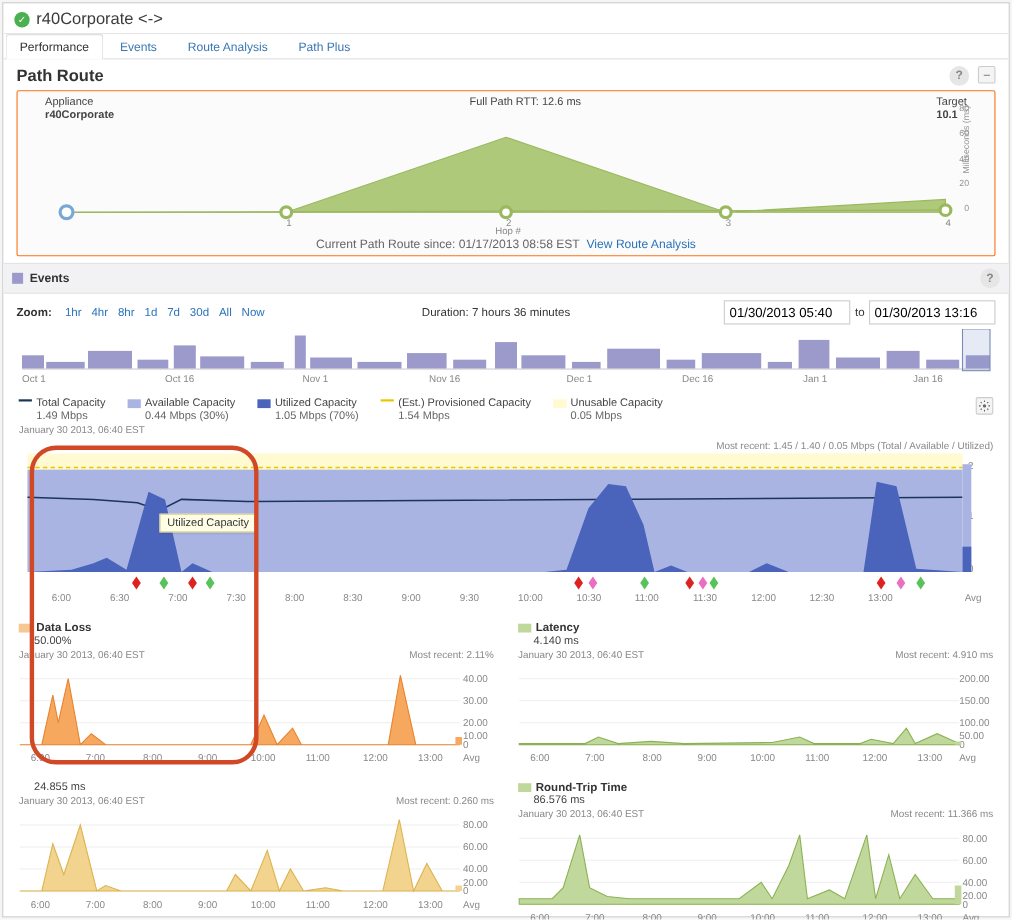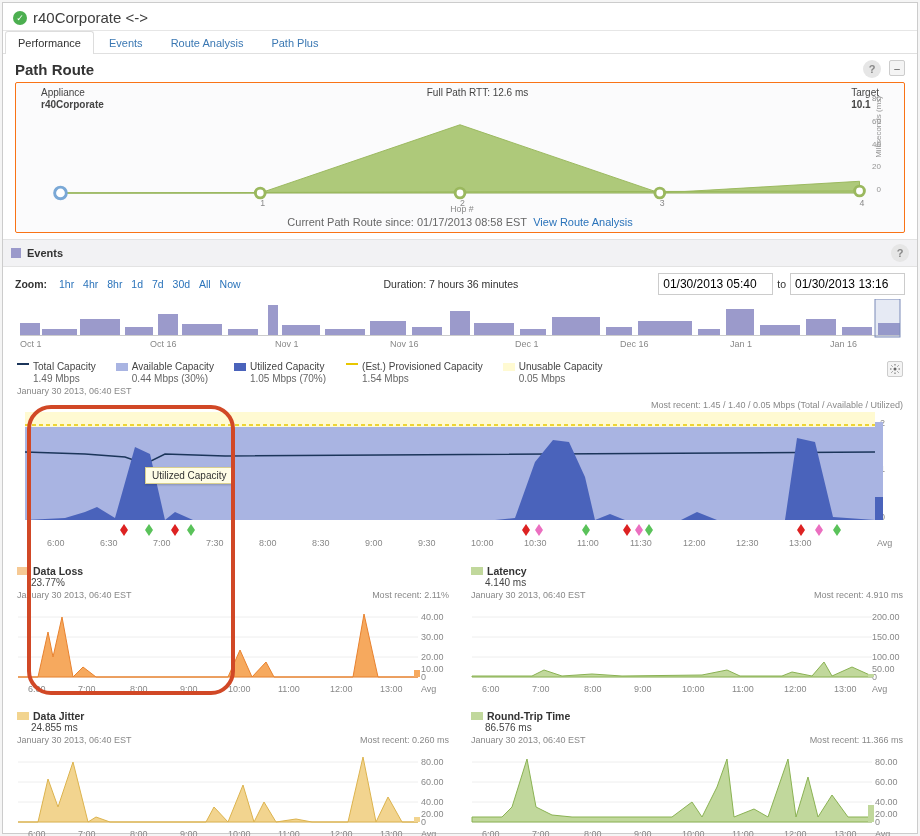--- a/index.html
+++ b/index.html
@@ -288,21 +288,21 @@
   </svg>
 </div>
 
 <div class="small-grid">
 
   <div class="mini">
     <div class="mtitle">
           <span class="sw" style="background:#f6c994"></span>
           <b>Data Loss</b>
         </div>
-    <div class="mval">23.77%</div>
+    <div class="mval">50.00%</div>
     <div class="msub">
           <span>January 30 2013, 06:40 EST</span>
           <span>Most recent: 2.11%</span>
         </div>
     <svg class="mini-svg" viewBox="0 0 430 100" width="100%" height="100">
       <g stroke="#eee">
             <line x1="0" y1="15" x2="400" y2="15"></line>
             <line x1="0" y1="35" x2="400" y2="35"></line>
             <line x1="0" y1="55" x2="400" y2="55"></line>
             <line x1="0" y1="75" x2="400" y2="75"></line>
@@ -360,24 +360,20 @@
             <text x="400" y="58">100.00</text>
             <text x="400" y="70">50.00</text>
             <text x="400" y="78">0</text>
             <text x="400" y="90">Avg</text>
           </g>
       <rect x="396" y="72" width="6" height="3" fill="#c1d89c"></rect>
     </svg>
   </div>
 
   <div class="mini">
-    <div class="mtitle">
-          <span class="sw" style="background:#f2d48f"></span>
-          <b>Data Jitter</b>
-        </div>
     <div class="mval">24.855 ms</div>
     <div class="msub">
           <span>January 30 2013, 06:40 EST</span>
           <span>Most recent: 0.260 ms</span>
         </div>
     <svg class="mini-svg" viewBox="0 0 430 100" width="100%" height="100">
       <g stroke="#eee">
             <line x1="0" y1="15" x2="400" y2="15"></line>
             <line x1="0" y1="35" x2="400" y2="35"></line>
             <line x1="0" y1="55" x2="400" y2="55"></line>

